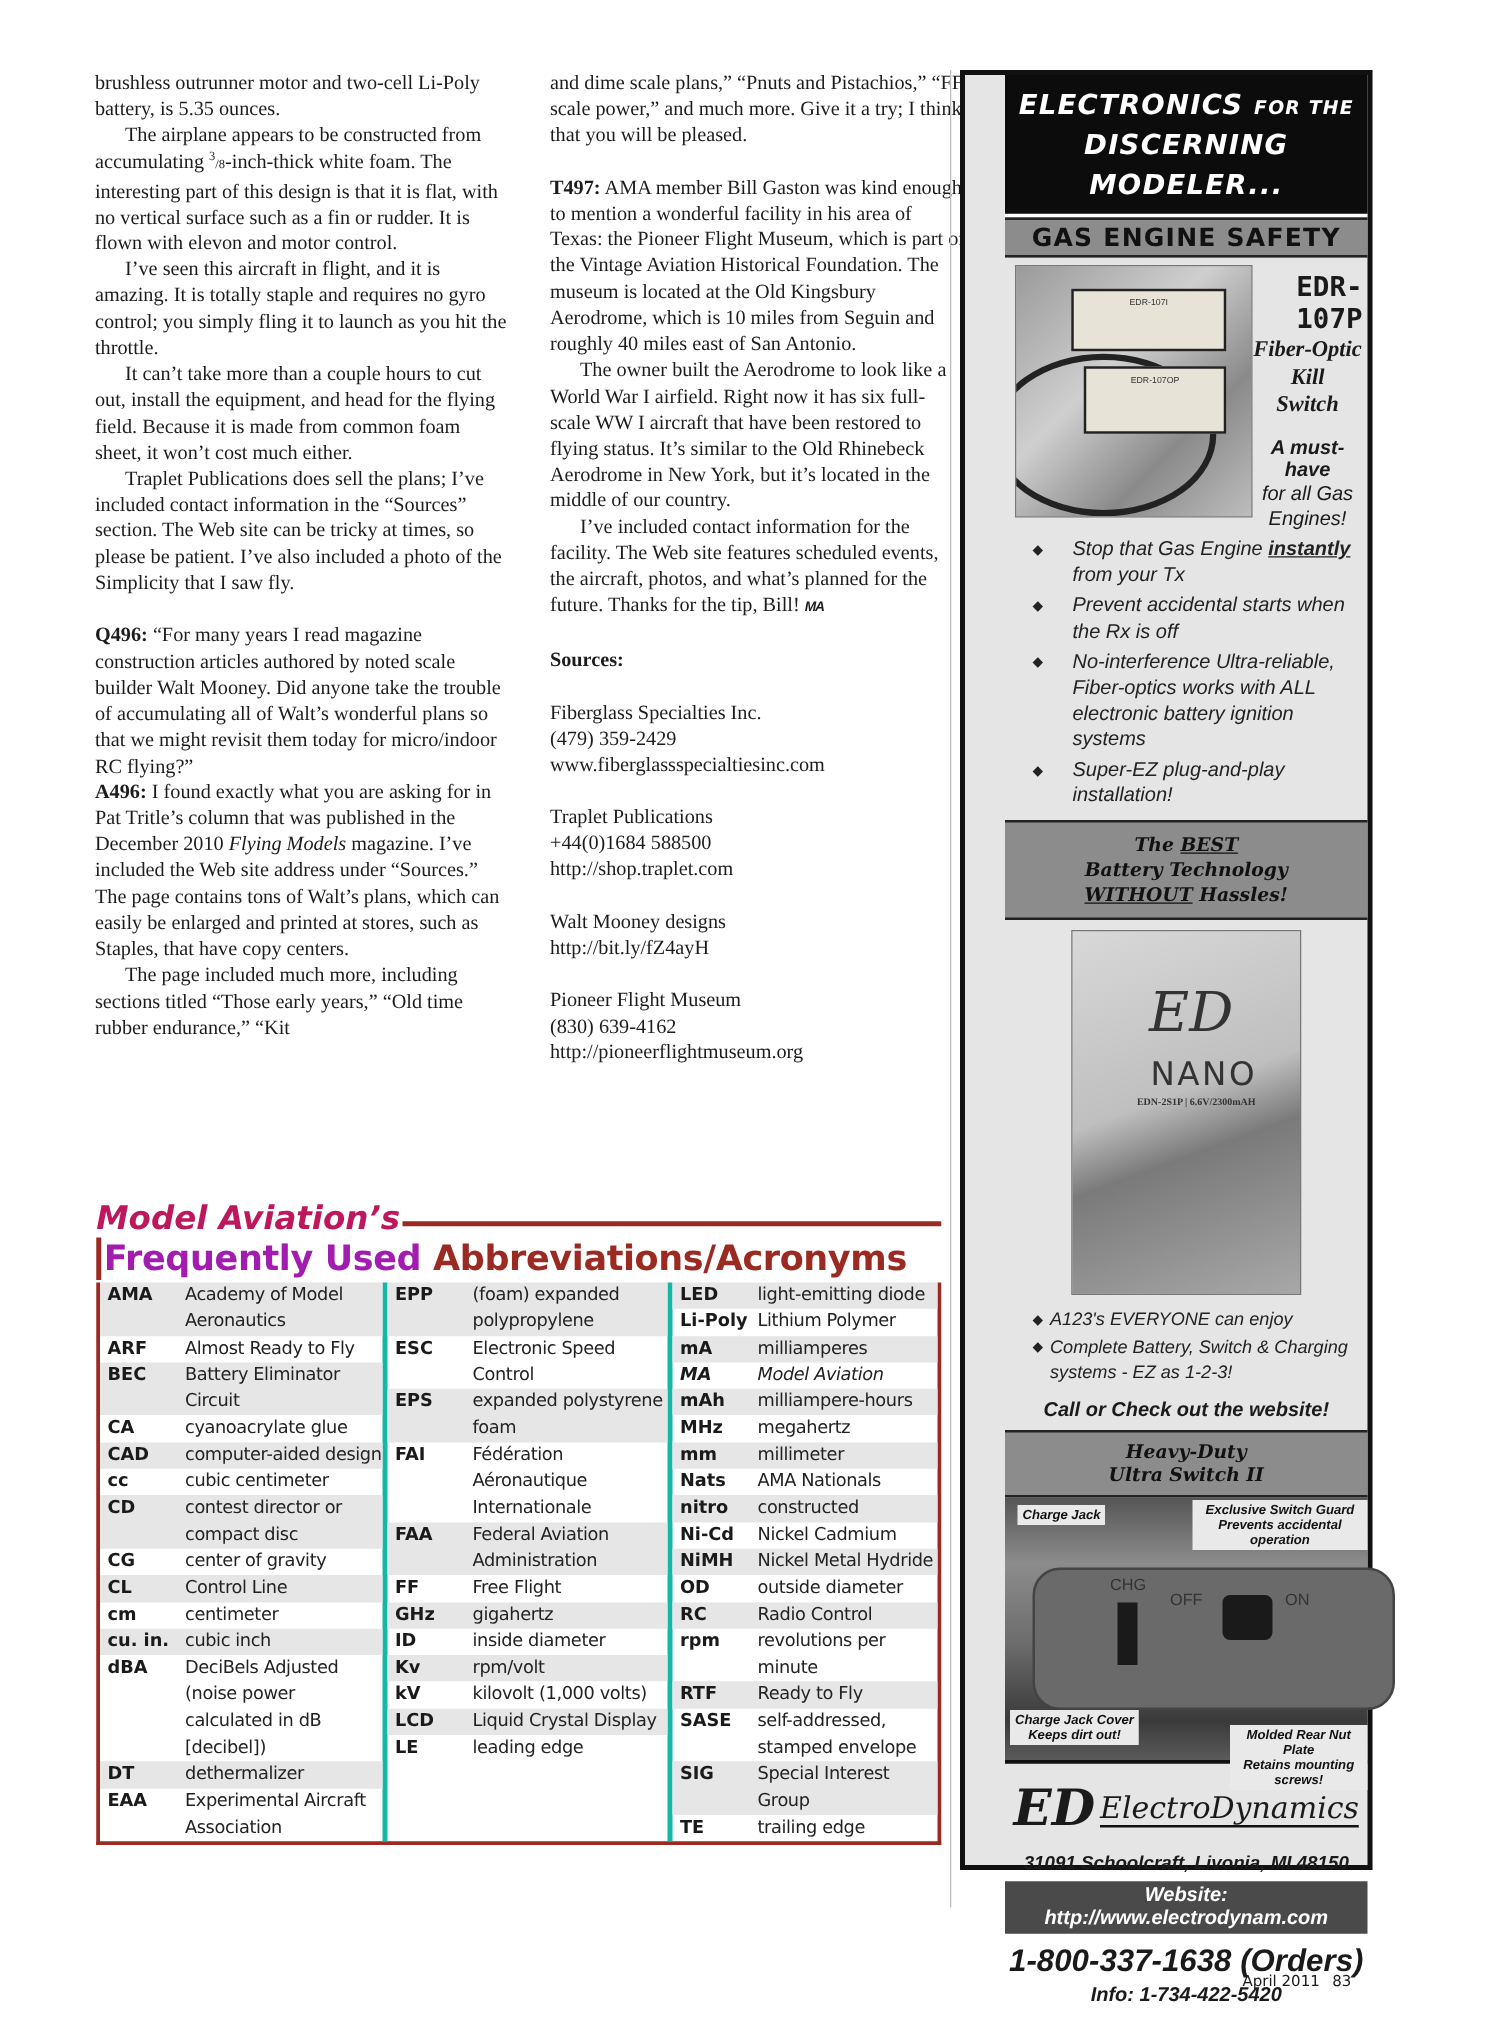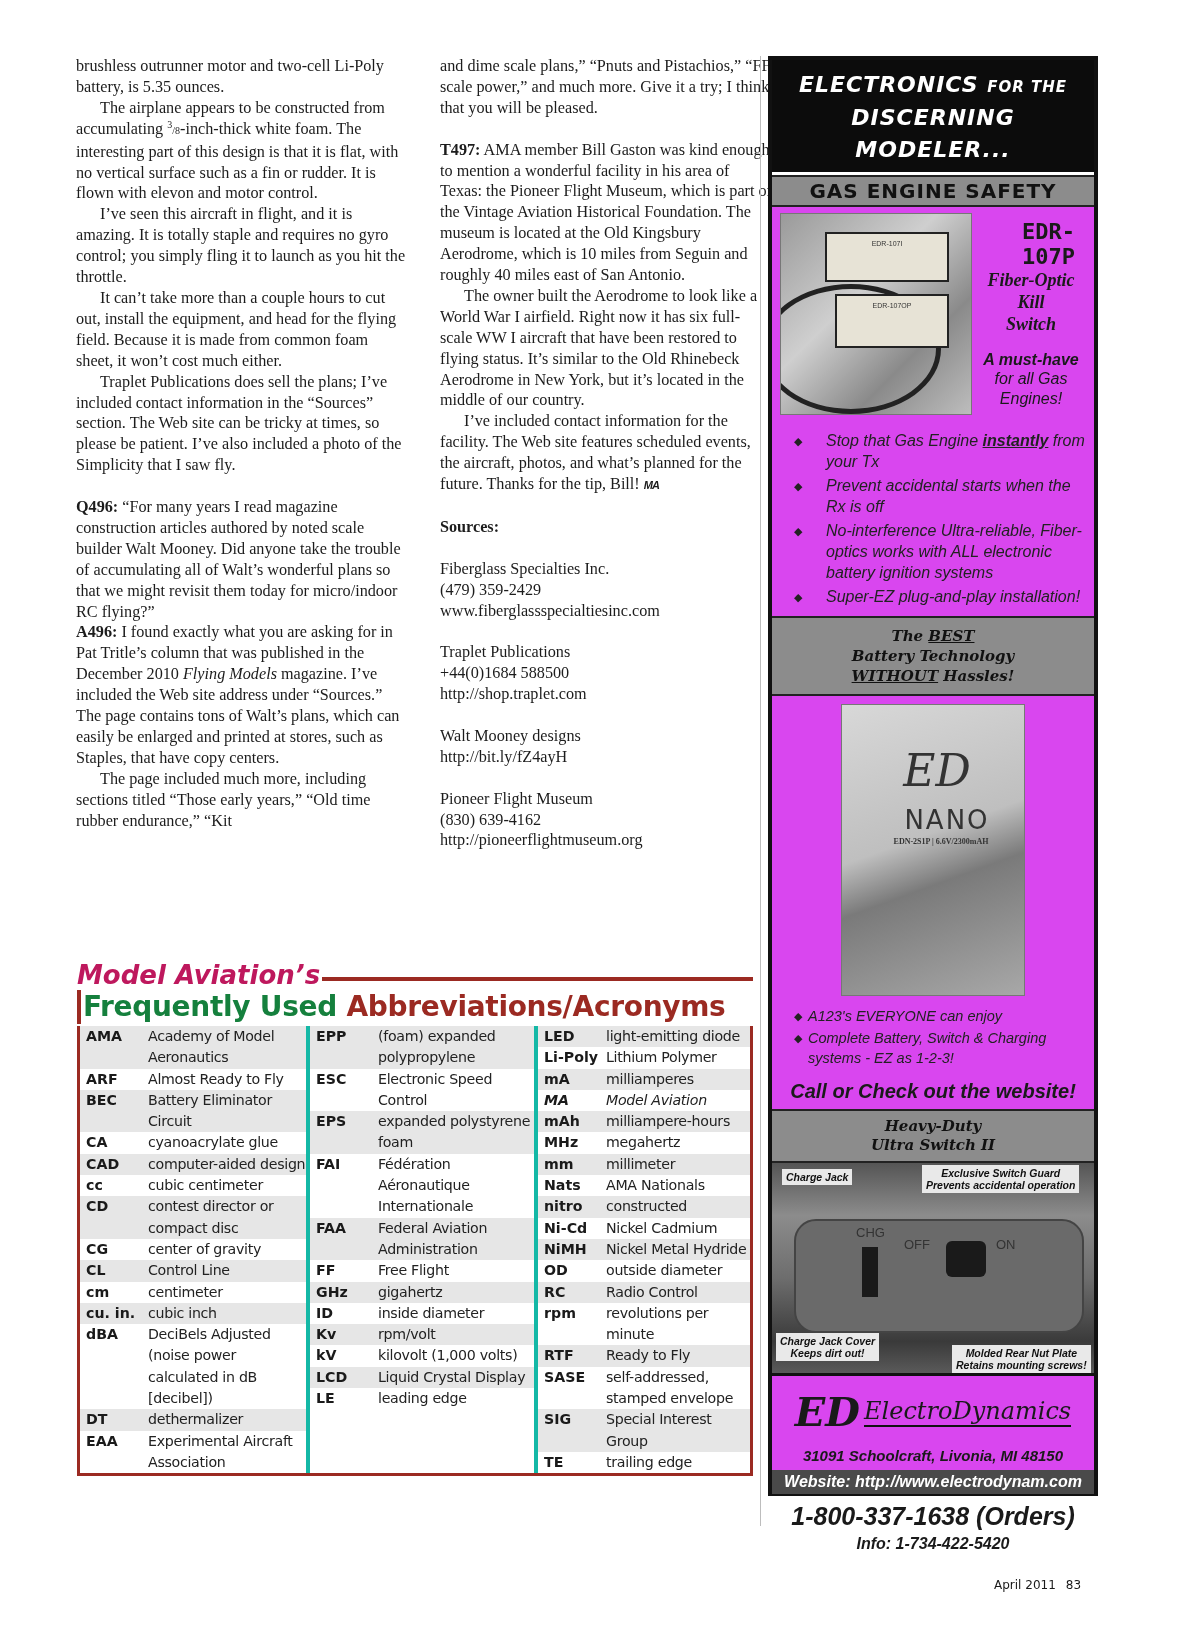--- a/index.html
+++ b/index.html
@@ -14,38 +14,38 @@
   .col b { font-weight:bold; }
   .col i { font-style:italic; }
   .ma-logo { font-family:"Liberation Sans", sans-serif; font-style:italic; font-weight:bold; font-size:11px; letter-spacing:-1px; margin-left:4px; }
   sup.frac { font-size:10px; vertical-align:super; line-height:0; }
 
   
   #abbr { position:absolute; left:77px; top:960px; width:676px; }
   #abbr .t1 { font-family:"DejaVu Sans", sans-serif; font-style:italic; font-weight:bold; color:#be185d; font-size:26px; line-height:30px; display:flex; align-items:flex-end; white-space:nowrap; }
   #abbr .t1 .rule { flex:1; height:4px; background:#9b2a22; margin-left:2px; margin-bottom:9px; }
   #abbr .t2 { font-family:"DejaVu Sans", sans-serif; font-weight:bold; font-size:28px; line-height:34px; white-space:nowrap; letter-spacing:-0.3px; border-left:4px solid #9b2a22; padding-left:2px; }
-  #abbr .t2 .gray { color:#15803d; }
+  #abbr .t2 .gray { color:#a21caf; }
   #abbr .t2 .red { color:#9b2a22; }
   #abbr .tbl { display:flex; border:3px solid #9b2a22; border-top:none; margin-top:2px; }
   #abbr .tcol { flex:1; border-right:4px solid #14b8a6; padding:0; }
   #abbr .tcol:last-child { border-right:none; }
   #abbr .tcol:first-child { flex:0 0 226px; }
   #abbr .tcol:nth-child(2) { flex:0 0 224px; }
   .arow { display:flex; font-family:"DejaVu Sans", sans-serif; font-size:14.2px; line-height:21.3px; padding-left:6px; }
   .arow:nth-child(odd) { background:#e6e6e6; }
   .arow .abbr { font-weight:bold; width:62px; flex:0 0 62px; color:#1a1a1a; }
   .arow .def { flex:1; color:#222; letter-spacing:-0.3px; }
   .arow .it { font-style:italic; }
 
   
   #vsep { position:absolute; left:760px; top:56px; width:1px; height:1470px; background:#bdbdbd; }
 
   
-  #ad { position:absolute; left:768px; top:56px; width:330px; height:1440px; border:4px solid #111; background:#d946ef; box-sizing:border-box; }
+  #ad { position:absolute; left:768px; top:56px; width:330px; height:1440px; border:4px solid #111; background:#e5e5e5; box-sizing:border-box;padding-left:32px; }
   #ad .hdr { background:#0c0c0c; color:#fff; text-align:center; font-family:"DejaVu Sans", sans-serif; font-weight:bold; font-style:italic; padding:10px 4px 6px; border-bottom:3px solid #fff; }
   #ad .hdr .l1 { font-size:22px; letter-spacing:1px; line-height:30px; }
   #ad .hdr .l2 { font-size:22px; letter-spacing:1px; line-height:32px; }
   #ad .hdr .sm { font-size:15px; }
   .band { background:#8c8c8c; text-align:center; color:#111; font-family:"DejaVu Serif", serif; font-weight:bold; border-top:2px solid #222; border-bottom:2px solid #222; }
   .band.gas { font-family:"DejaVu Sans", sans-serif; font-size:20px; letter-spacing:1px; padding:2px 0; }
   .band.bat { font-size:15px; line-height:20px; font-style:italic; padding:8px 0; }
   .band.hd { font-size:15px; line-height:19px; font-style:italic; padding:6px 0; }
   .u { text-decoration:underline; }
 
@@ -61,21 +61,21 @@
   .sec1 .for { font-style:italic; font-size:16px; line-height:20px; }
 
   ul.bul { list-style:none; margin:0; padding:8px 6px 4px 22px; font-family:"Liberation Sans", sans-serif; font-style:italic; font-size:16px; line-height:20.6px; color:#222; }
   ul.bul li { position:relative; padding-left:32px; margin-bottom:4px; }
   ul.bul li::before { content:"\25C6"; position:absolute; left:0; top:0; font-style:normal; font-size:11px; }
   ul.bul.small { font-size:14.5px; line-height:20px; padding-top:4px; }
   ul.bul.small li { padding-left:14px; margin-bottom:2px; }
   ul.bul b.u { font-weight:bold; }
 
   #p2 { width:182px; height:290px; margin:8px auto 6px; background:linear-gradient(160deg,#d8d8d8,#bfbfbf 45%,#7a7a7a 60%,#a8a8a8); }
-  .call { text-align:center; font-family:"Liberation Sans", sans-serif; font-style:italic; font-weight:bold; font-size:20px; padding:6px 0 6px; }
+  .call { text-align:center; font-family:"Liberation Sans", sans-serif; font-style:italic; font-weight:bold; font-size:16px; padding:6px 0 6px; }
 
   #p3 { height:210px; background:linear-gradient(180deg,#555 0%,#8c8c8c 25%,#6d6d6d 55%,#3a3a3a 85%,#5a5a5a); position:relative; border-bottom:3px solid #111; }
   .lbl { position:absolute; background:#e9e9e9; font-family:"Liberation Sans", sans-serif; font-style:italic; font-weight:bold; font-size:10.5px; line-height:12px; color:#111; text-align:center; padding:2px 4px; }
   .plate { position:absolute; left:22px; top:56px; width:286px; height:110px; background:#6a6a6a; border-radius:22px; border:2px solid #444; }
 
   .logo { text-align:center; padding:12px 0 4px; }
   .logo .ed { font-family:"DejaVu Serif", serif; font-style:italic; font-size:40px; font-weight:bold; vertical-align:middle; }
   .logo .name { font-family:"DejaVu Serif", serif; font-style:italic; font-size:24px; vertical-align:middle; border-bottom:2px solid #111; }
   .addr { text-align:center; font-family:"Liberation Sans", sans-serif; font-style:italic; font-weight:bold; font-size:15px; padding:8px 0 6px; }
   .web { background:#4a4a4a; color:#fff; font-family:"Liberation Sans", sans-serif; font-style:italic; font-weight:bold; font-size:16px; text-align:center; padding:3px 0; }

